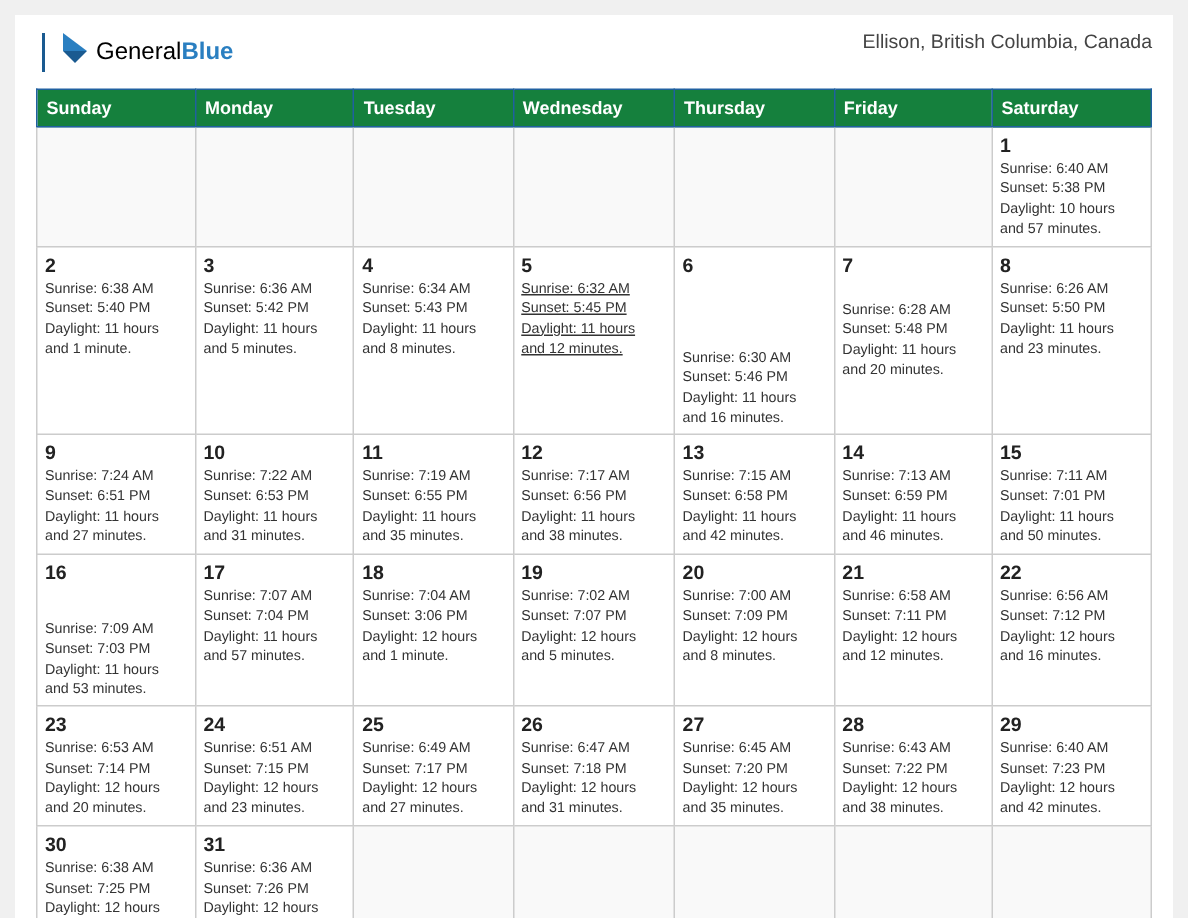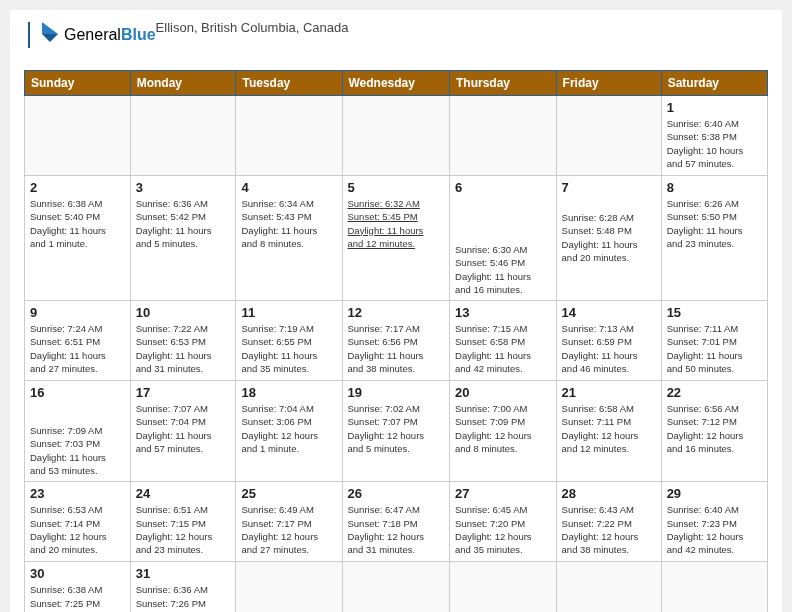--- a/index.html
+++ b/index.html
@@ -11,22 +11,23 @@
       padding: 10px;
     }
     .page {
       background: #fff;
       width: 772px;
       margin: 0 auto;
       padding: 10px 14px 14px 14px;
     }
     .header {
       display: flex;
+      justify-content: space-between;
       align-items: flex-start;
-      margin-bottom: 20px;
+      margin-bottom: 9px;
     }
     .logo {
       display: flex;
       align-items: center;
       gap: 4px;
     }
     .logo-icon {
       width: 36px;
       height: 30px;
     }
@@ -41,21 +42,21 @@
     .location {
       font-size: 13px;
       color: #444;
     }
     .calendar {
       width: 100%;
       border-collapse: collapse;
       border: 1px solid #ccc;
     }
     .calendar th {
-      background: #a16207;
+      background: #15803d;
       color: #fff;
       font-size: 12px;
       font-weight: bold;
       text-align: left;
       padding: 5px 6px;
       border: 1px solid #2060a0;
     }
     .calendar td {
       border: 1px solid #ccc;
       vertical-align: top;

